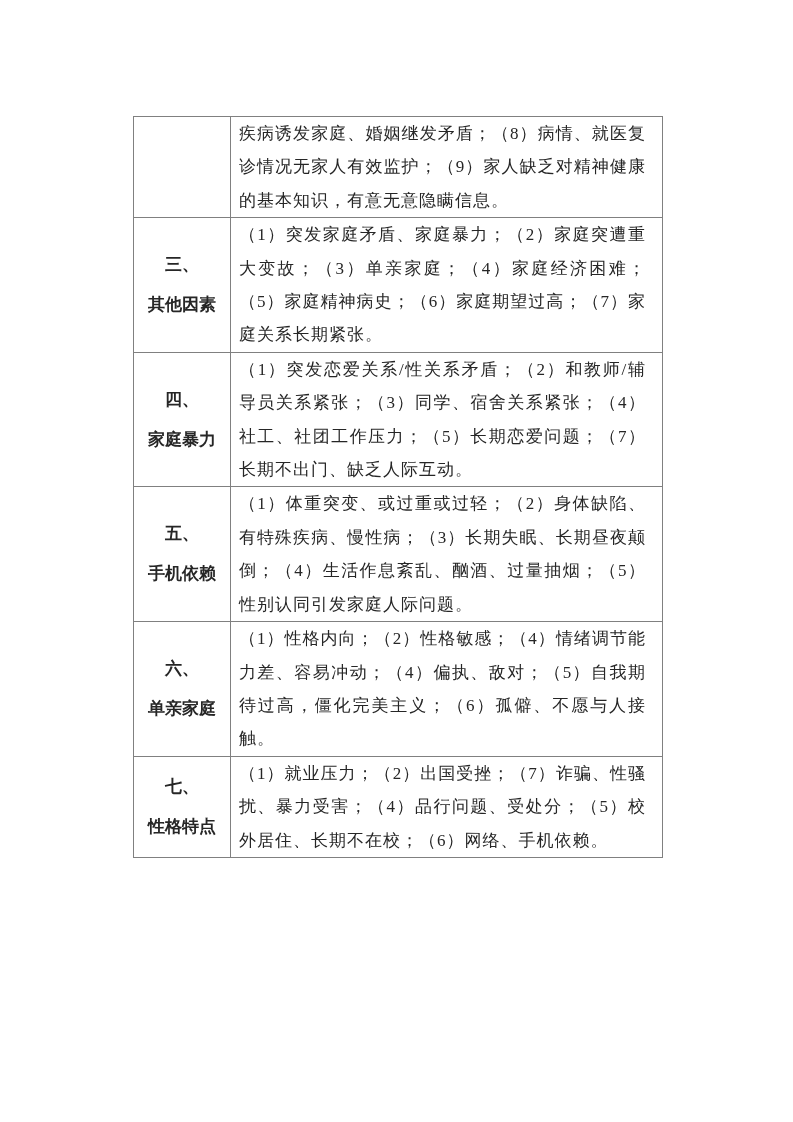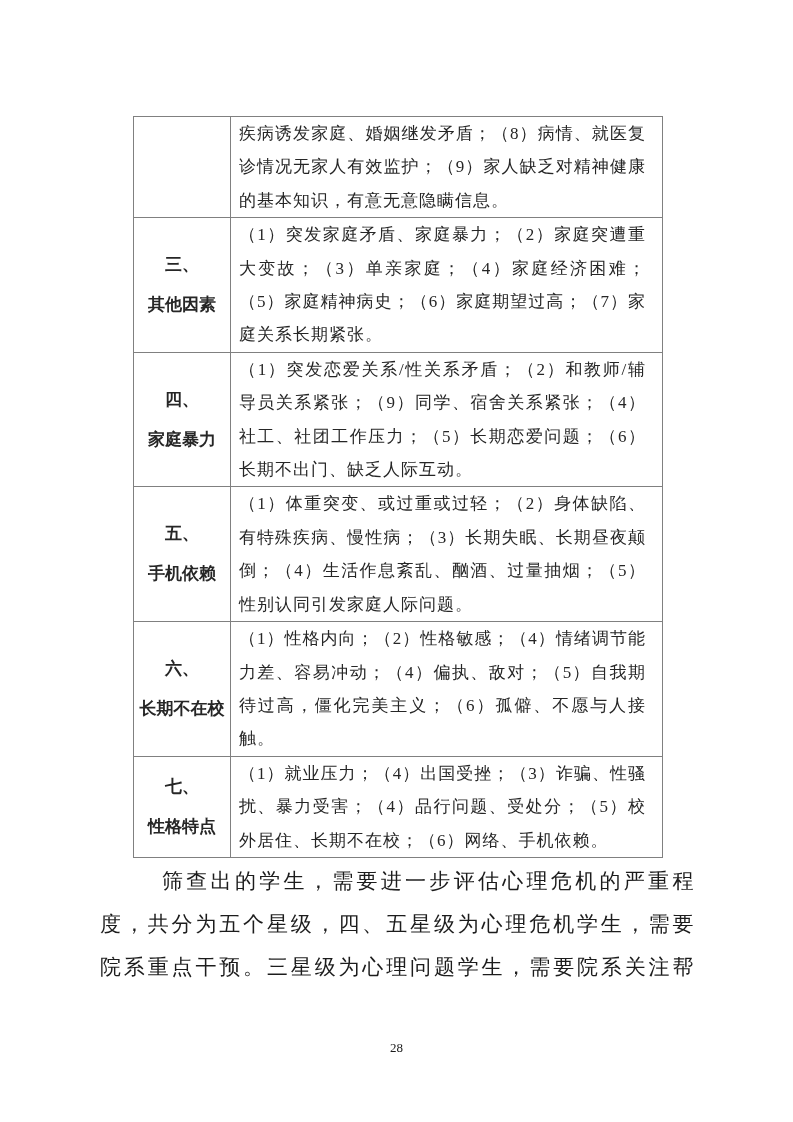--- a/index.html
+++ b/index.html
@@ -95,44 +95,42 @@
           <div>三、</div>
           <div>其他因素</div>
         </td>
         <td class="content-cell">（1）突发家庭矛盾、家庭暴力；（2）家庭突遭重大变故；（3）单亲家庭；（4）家庭经济困难；（5）家庭精神病史；（6）家庭期望过高；（7）家庭关系长期紧张。</td>
       </tr>
       <tr class="h134">
         <td class="label-cell">
           <div>四、</div>
           <div>家庭暴力</div>
         </td>
-        <td class="content-cell">（1）突发恋爱关系/性关系矛盾；（2）和教师/辅导员关系紧张；（9）同学、宿舍关系紧张；（4）社工、社团工作压力；（5）长期恋爱问题；（6）长期不出门、缺乏人际互动。</td>
+        <td class="content-cell">（1）突发恋爱关系/性关系矛盾；（2）和教师/辅导员关系紧张；（3）同学、宿舍关系紧张；（4）社工、社团工作压力；（5）长期恋爱问题；（7）长期不出门、缺乏人际互动。</td>
       </tr>
       <tr class="h134">
         <td class="label-cell">
           <div>五、</div>
           <div>手机依赖</div>
         </td>
         <td class="content-cell">（1）体重突变、或过重或过轻；（2）身体缺陷、有特殊疾病、慢性病；（3）长期失眠、长期昼夜颠倒；（4）生活作息紊乱、酗酒、过量抽烟；（5）性别认同引发家庭人际问题。</td>
       </tr>
       <tr class="h99">
         <td class="label-cell">
           <div>六、</div>
-          <div>长期不在校</div>
+          <div>单亲家庭</div>
         </td>
         <td class="content-cell">（1）性格内向；（2）性格敏感；（4）情绪调节能力差、容易冲动；（4）偏执、敌对；（5）自我期待过高，僵化完美主义；（6）孤僻、不愿与人接触。</td>
       </tr>
       <tr class="h101">
         <td class="label-cell">
           <div>七、</div>
           <div>性格特点</div>
         </td>
-        <td class="content-cell">（1）就业压力；（4）出国受挫；（3）诈骗、性骚扰、暴力受害；（4）品行问题、受处分；（5）校外居住、长期不在校；（6）网络、手机依赖。</td>
+        <td class="content-cell">（1）就业压力；（2）出国受挫；（7）诈骗、性骚扰、暴力受害；（4）品行问题、受处分；（5）校外居住、长期不在校；（6）网络、手机依赖。</td>
       </tr>
     </tbody>
   </table>
 
 
-  <p class="body-paragraph">筛查出的学生，需要进一步评估心理危机的严重程度，共分为五个星级，四、五星级为心理危机学生，需要院系重点干预。三星级为心理问题学生，需要院系关注帮</p>
 
-  <div class="page-number">28</div>
 
 </div>
 
 </body></html>

